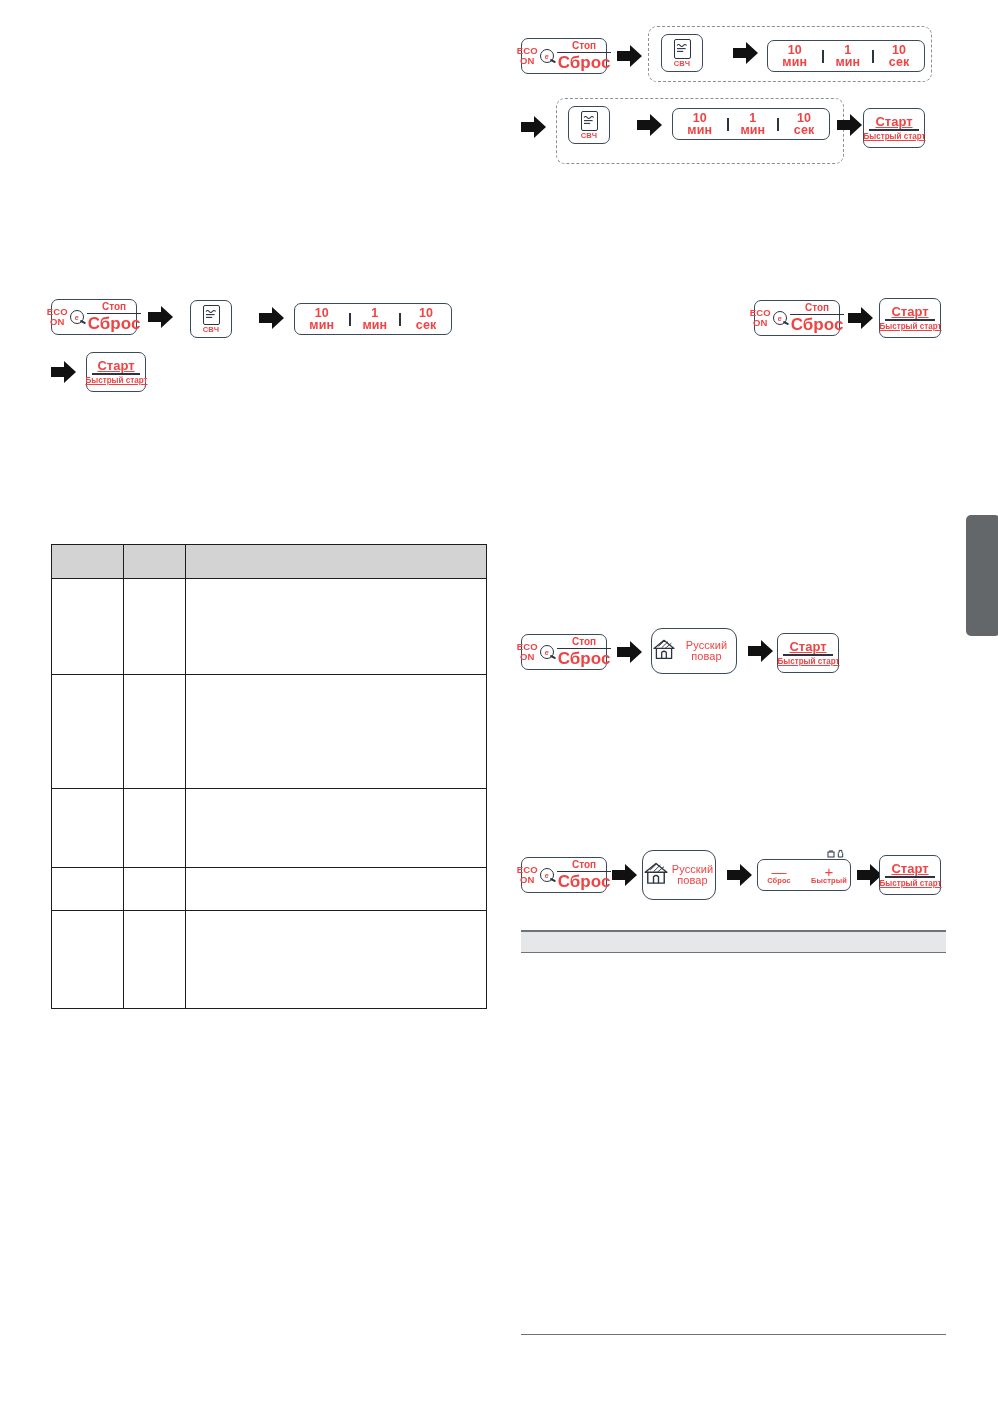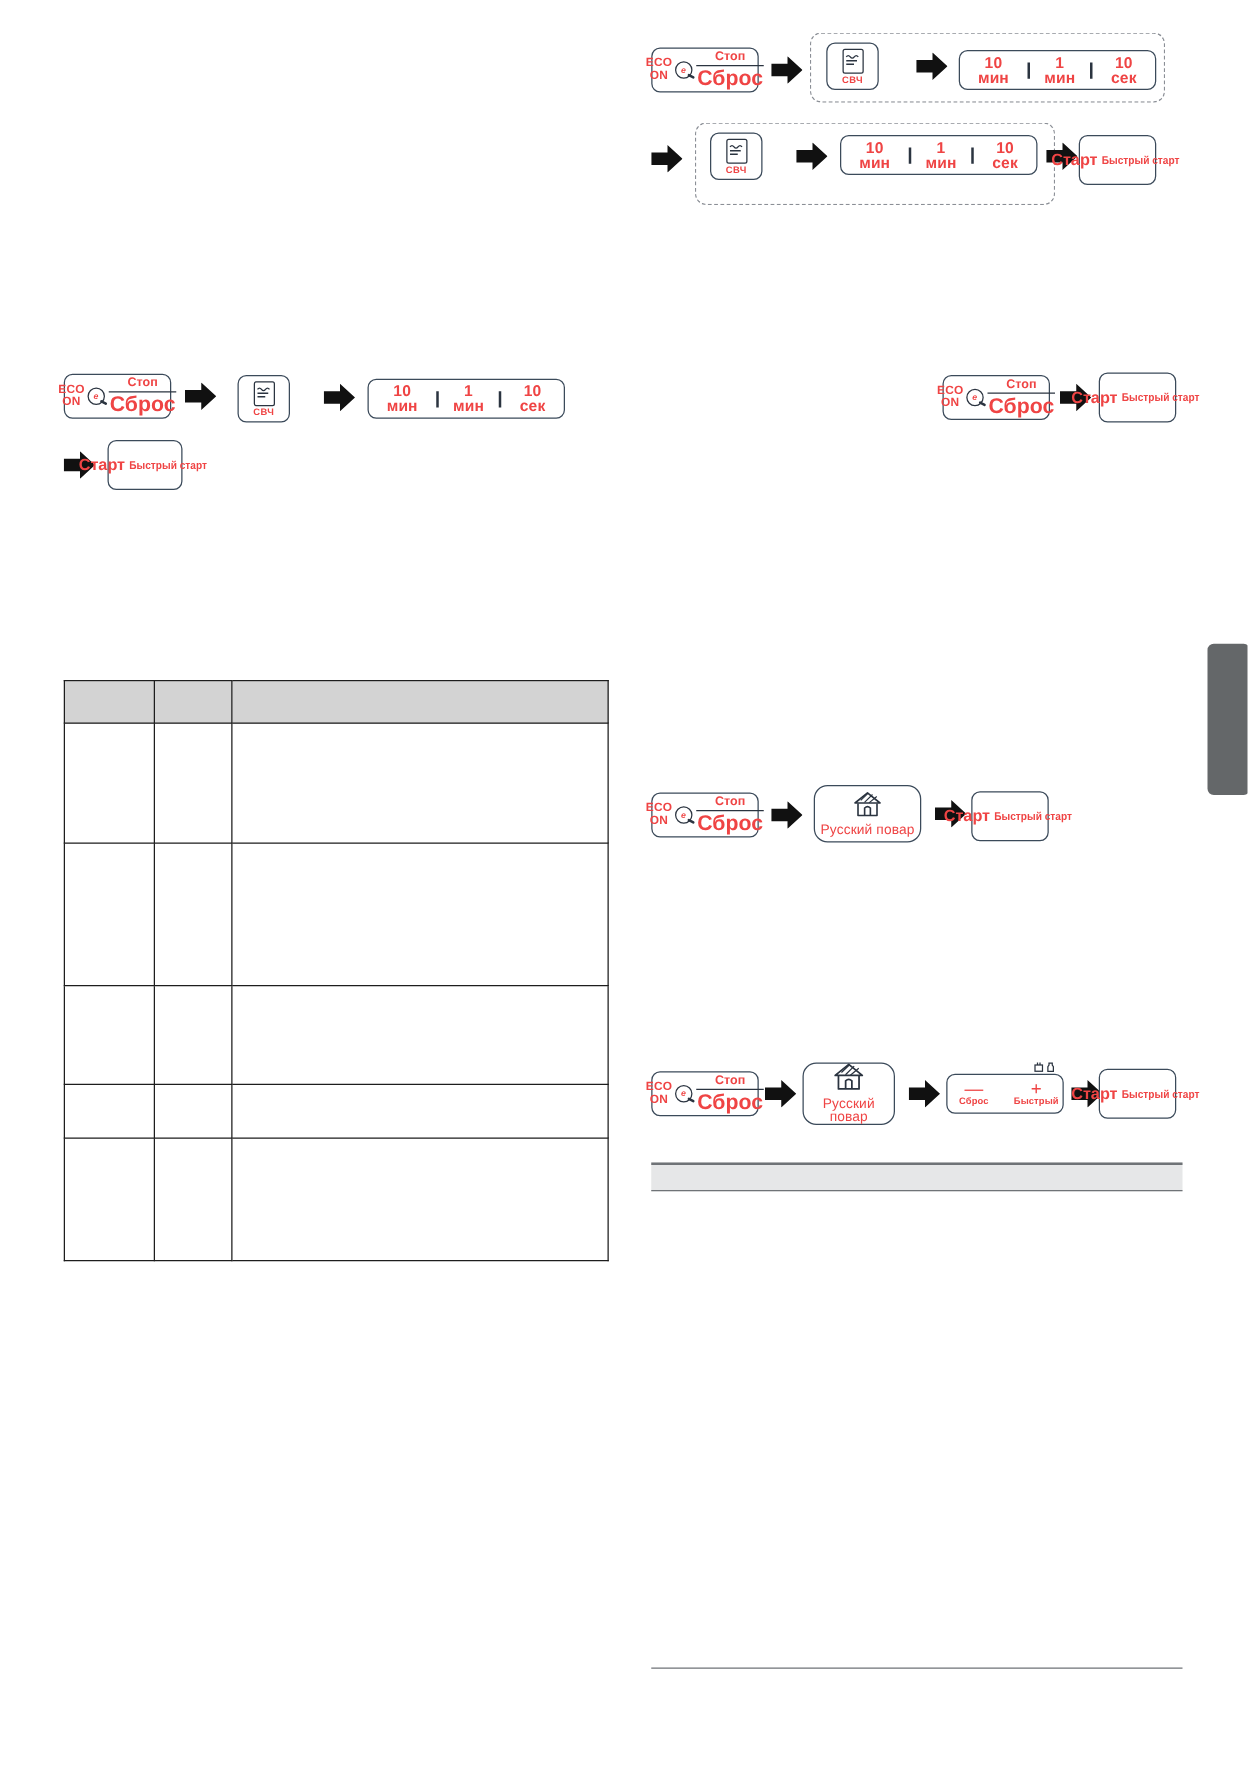--- a/index.html
+++ b/index.html
@@ -53,27 +53,27 @@
     display:flex;flex-direction:column;justify-content:center;align-items:center;gap:2px;
   }
   .svch-label{font-size:7.5px;font-weight:700;letter-spacing:.3px;}
 
   
   .key-time{font-size:12.5px;font-weight:700;letter-spacing:.1px;gap:0;}
   .key-time .seg{padding:0 9px;}
   .key-time .bar{width:3px;height:13px;background:#2b3440;display:inline-block;border-radius:0;}
 
   
-  .key-start{flex-direction:row;padding:0 5px;}
+  .key-start{flex-direction:column;padding:0 5px;text-decoration:underline;}
   .key-start .top{font-size:13px;font-weight:700;padding-bottom:1px;}
   .key-start .rule{height:1.5px;background:#2b3440;width:100%;}
   .key-start .bot{font-size:9px;font-weight:700;padding-top:1.5px;transform:scaleX(.9);white-space:nowrap;}
 
   
-  .key-cook{flex-direction:column;border-radius:11px;gap:1px;}
+  .key-cook{border-radius:11px;gap:1px;}
   .cook-label{font-size:11px;font-weight:400;letter-spacing:.1px;}
 
   
   .key-pm{flex-direction:column;padding:2px 6px 2px;border-radius:7px;}
   .pm-row{display:flex;align-items:flex-end;gap:6px;}
   .pm-col{display:flex;flex-direction:column;align-items:center;width:44px;}
   .pm-sign{font-size:15px;font-weight:400;line-height:11px;height:11px;}
   .pm-word{font-size:7.5px;font-weight:700;letter-spacing:.1px;}
 
   

